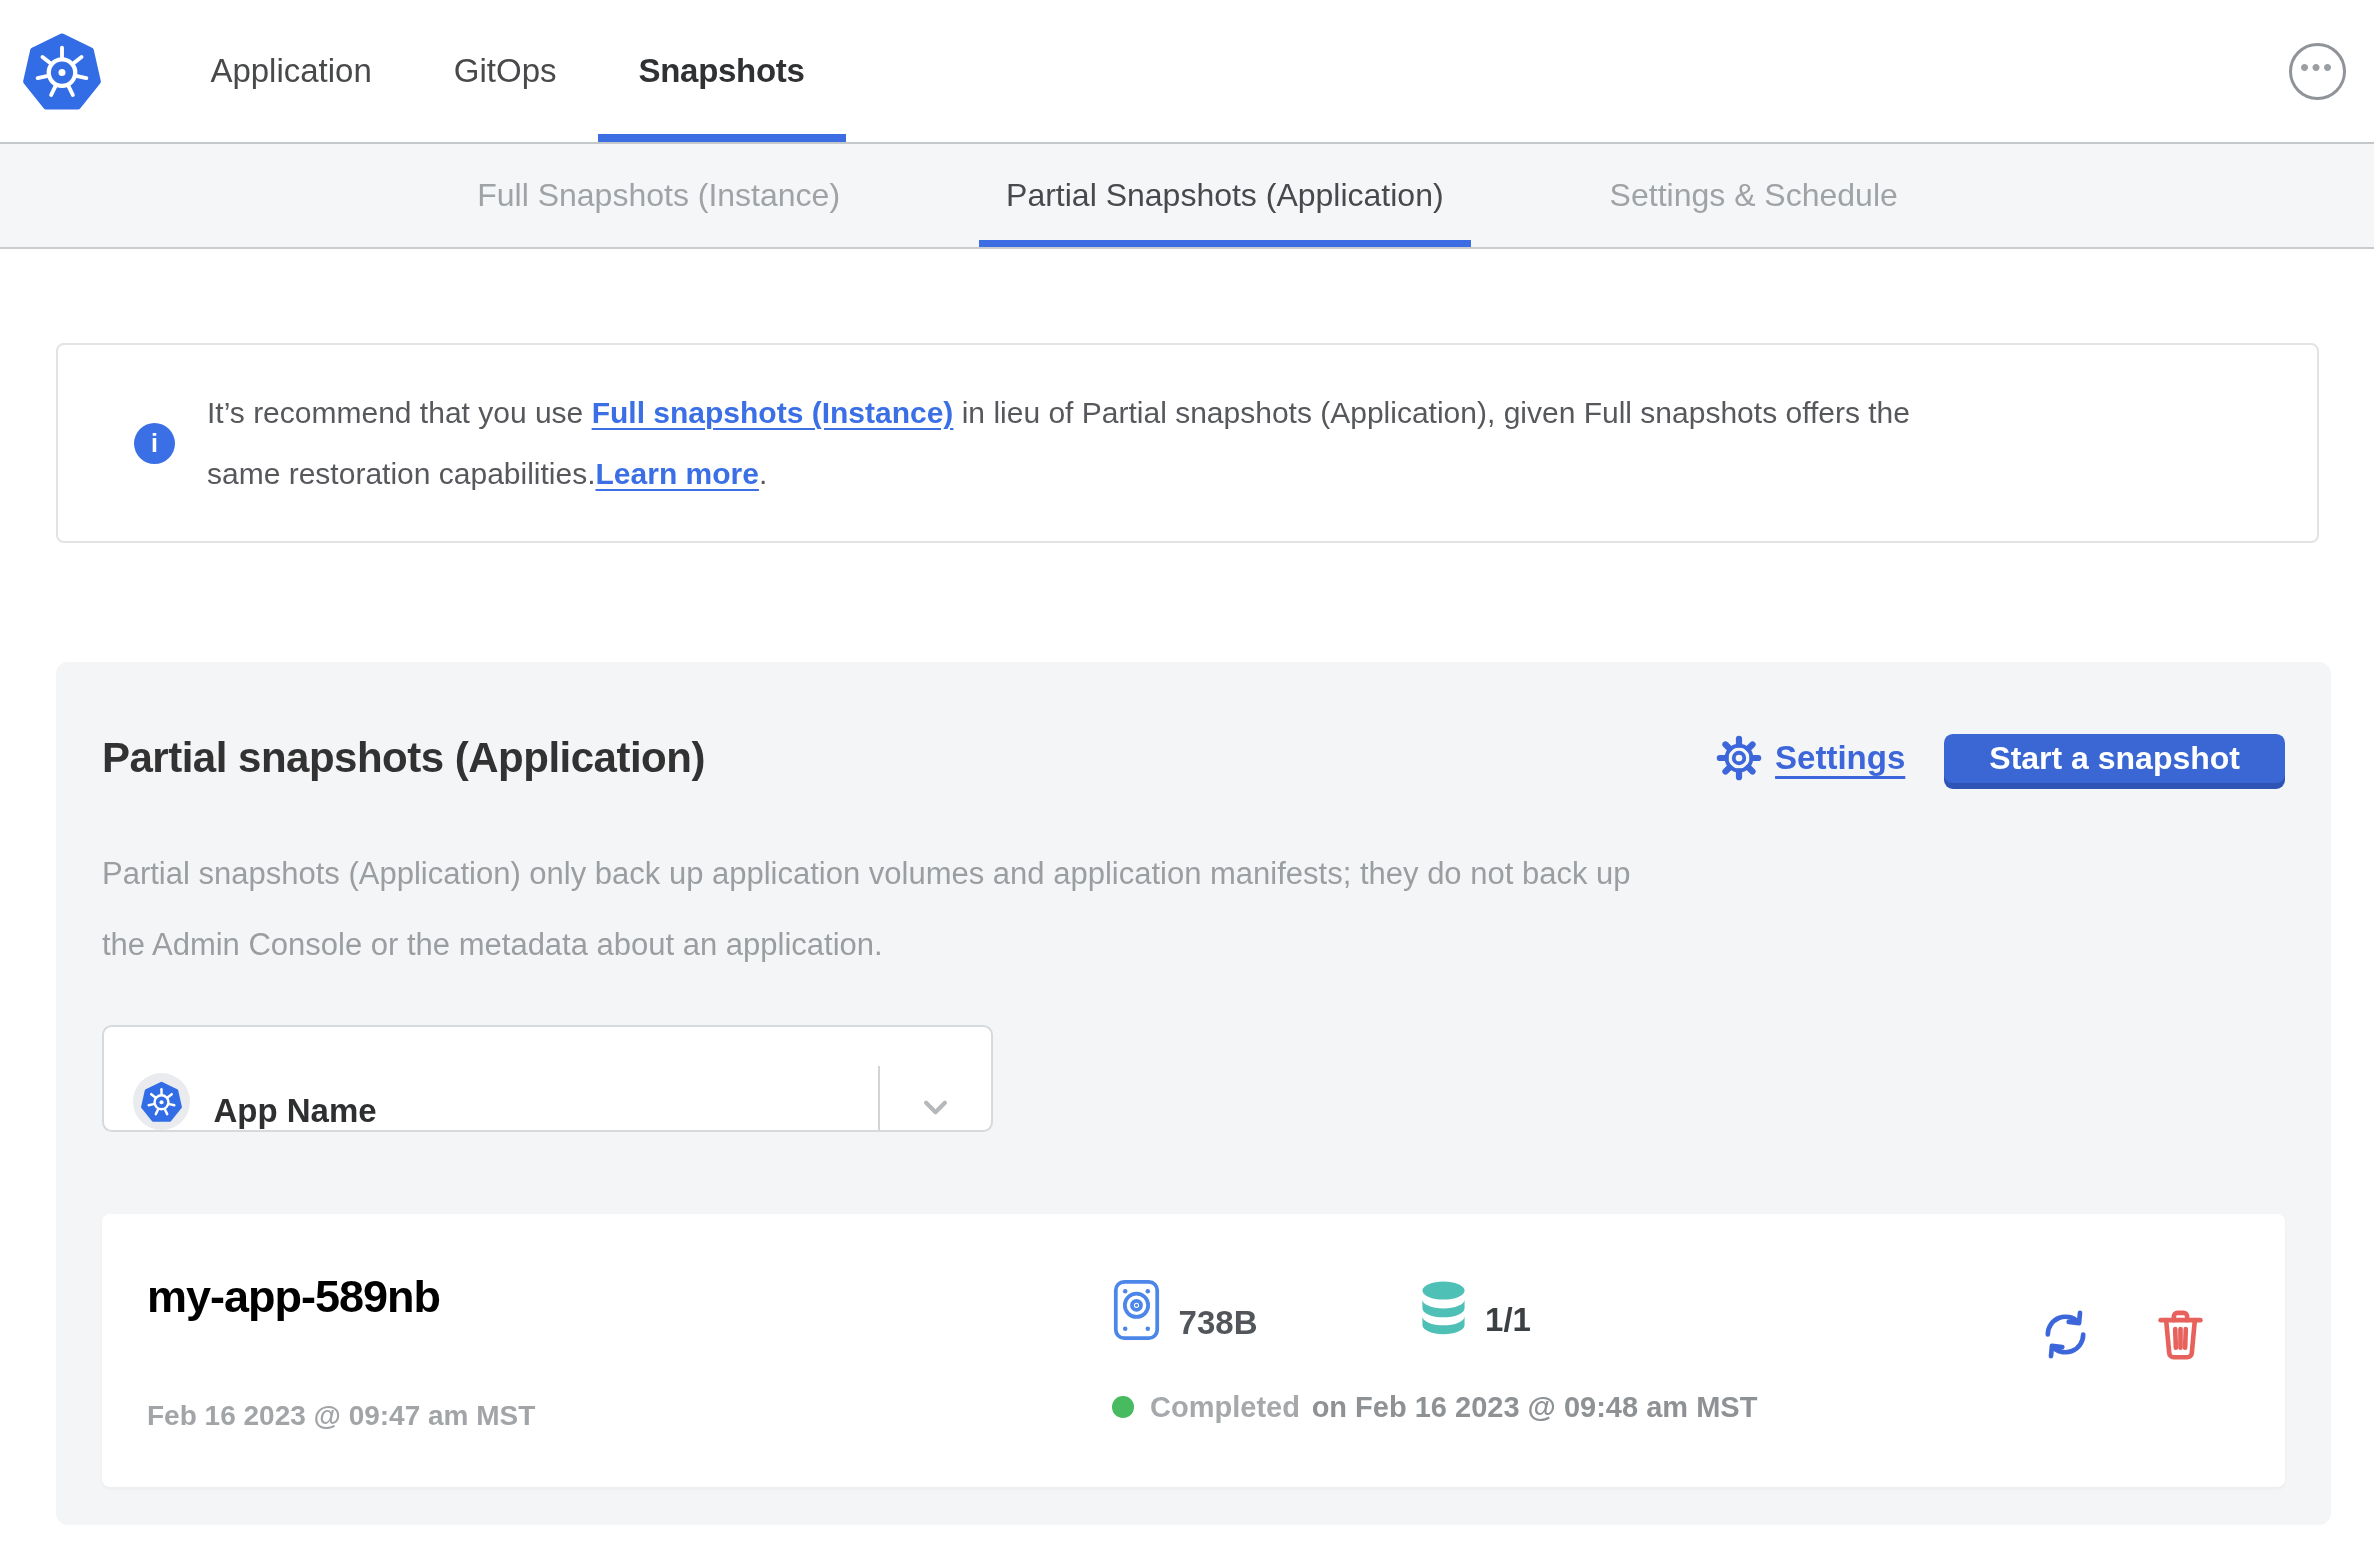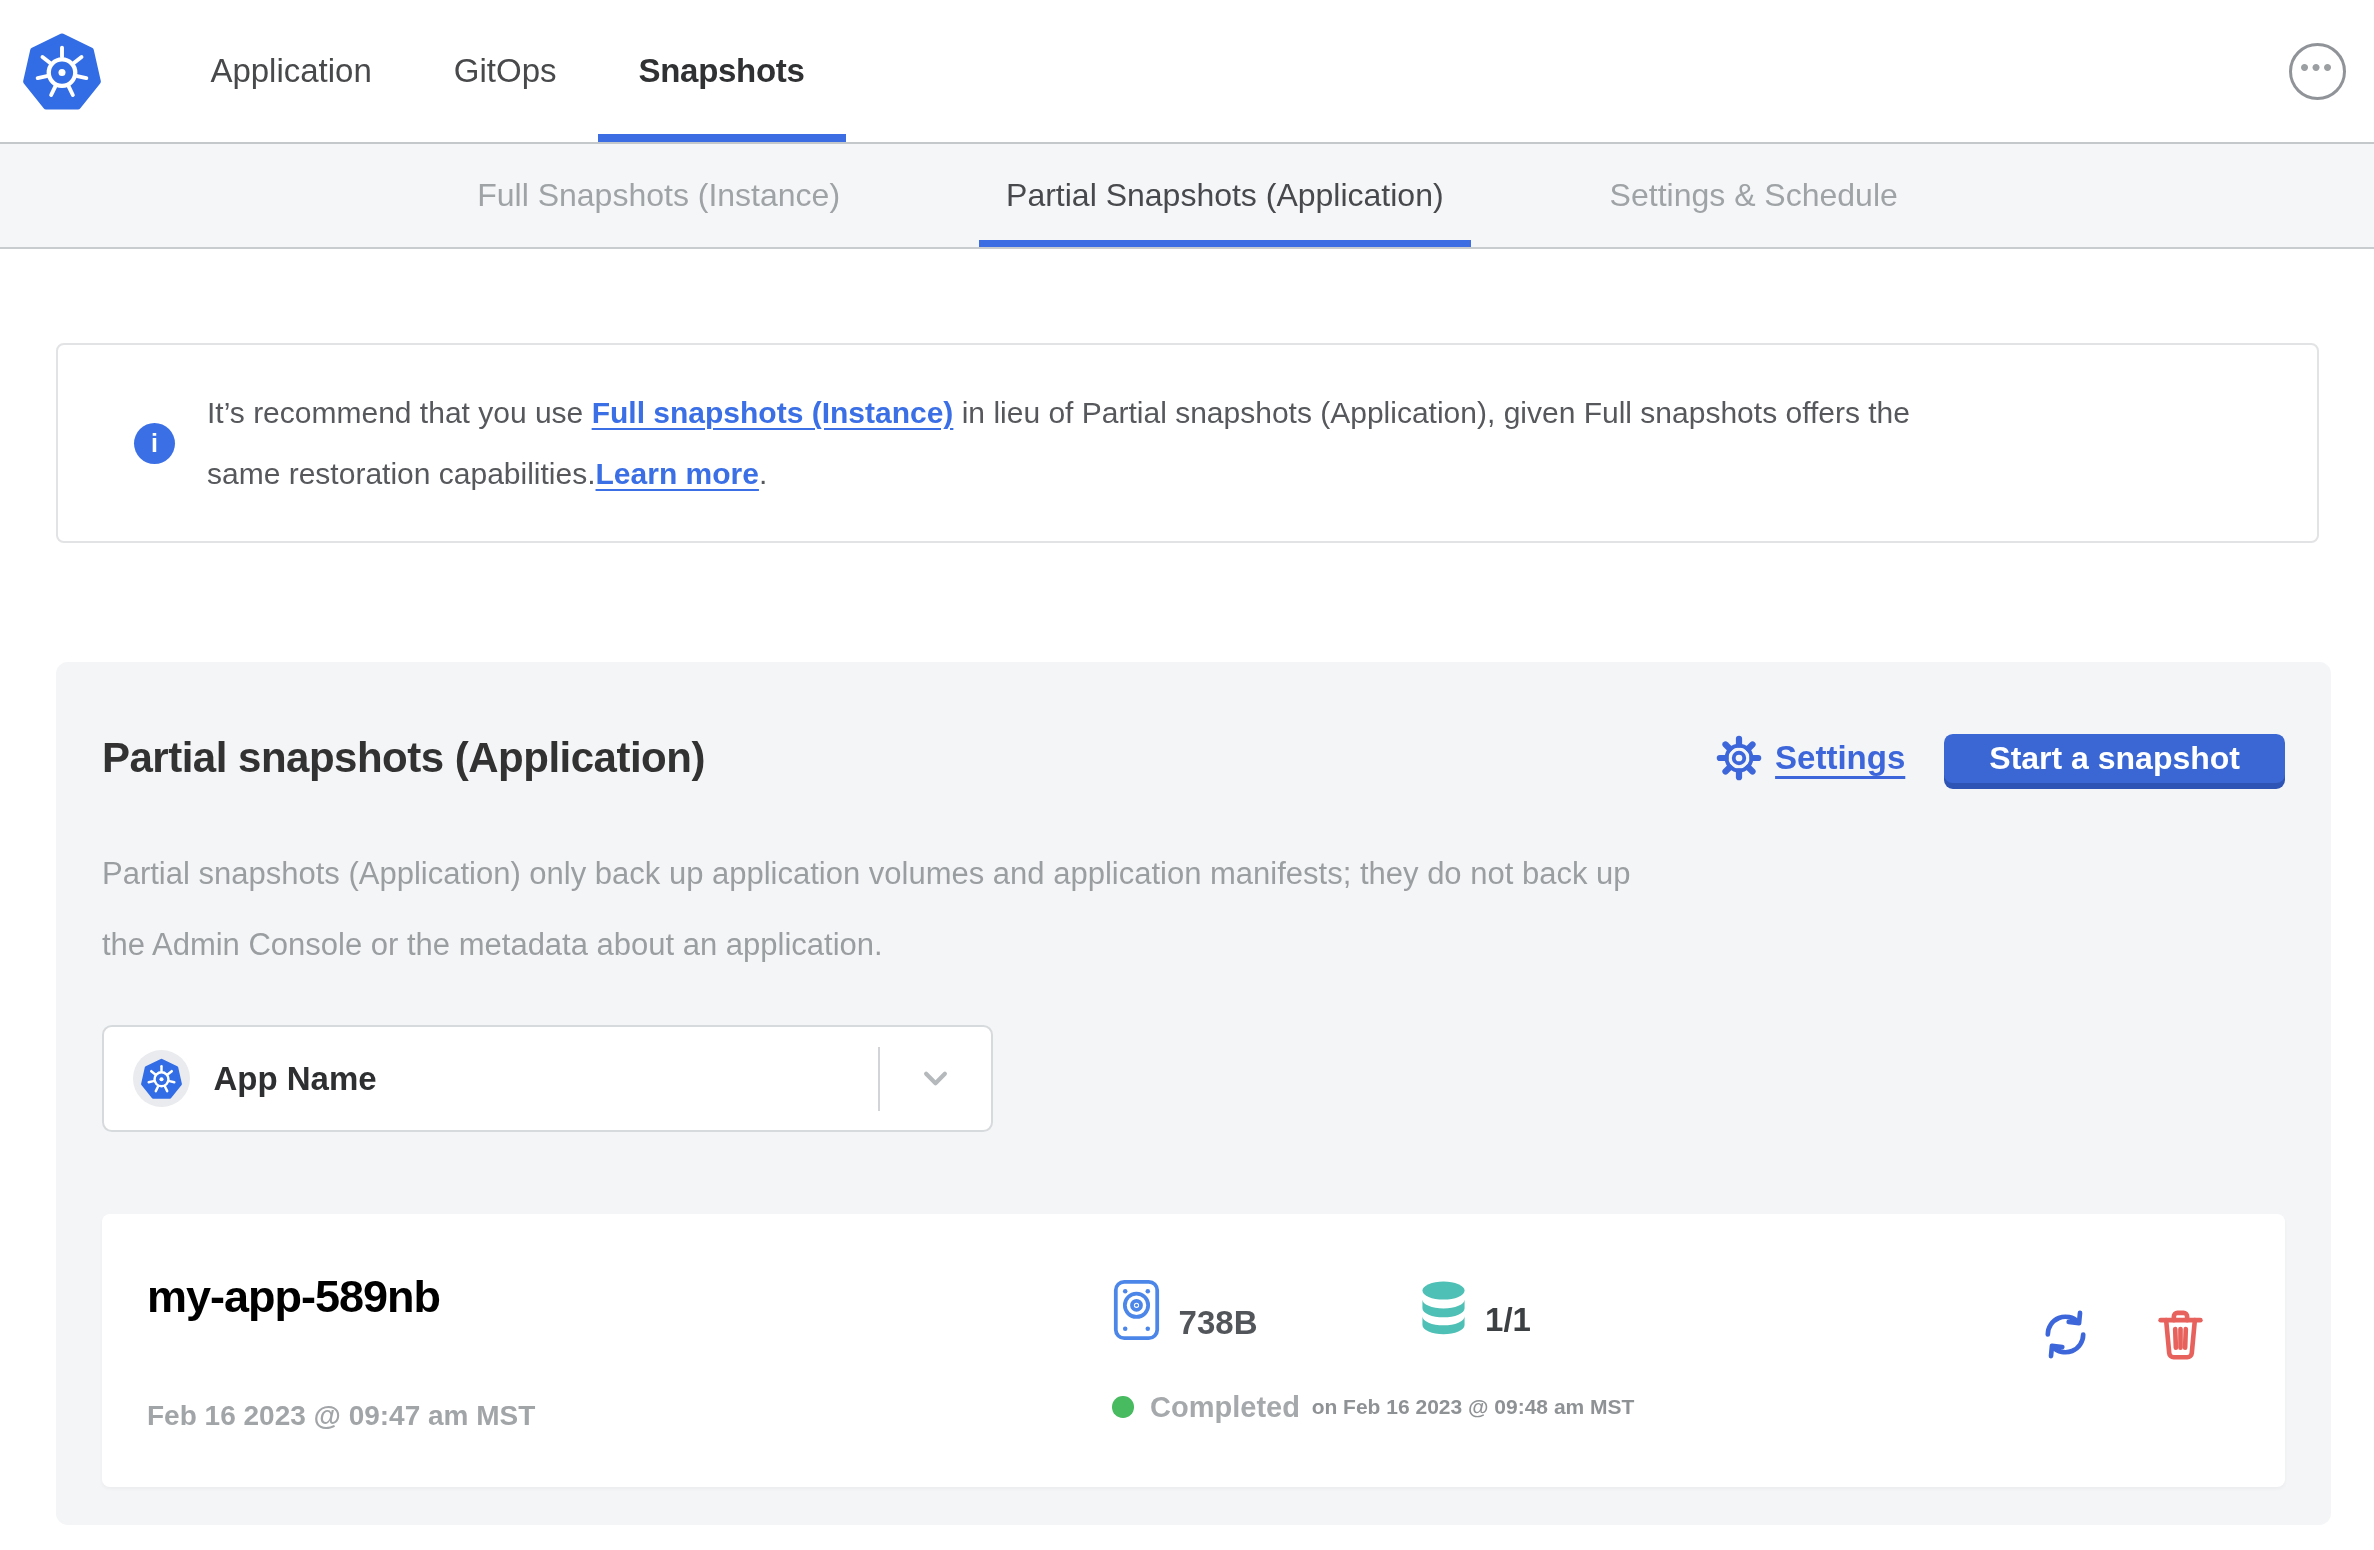--- a/index.html
+++ b/index.html
@@ -91,21 +91,21 @@
 
   .panel-desc {
     margin:39px 0 0 0; font-size:31px; line-height:71px; color:#9b9ea1;
   }
   .panel-desc span { display:block; }
 
   
   .app-select {
     margin-top:45px; width:891px; height:107px; background:#fff;
     border:2px solid #d7dadc; border-radius:9.8px;
-    display:flex; align-items:center; padding:0 0 0 29px; cursor:pointer;
+    display:flex; align-items:flex-end; padding:0 0 0 29px; cursor:pointer;
   }
   .app-badge {
     width:57px; height:57px; border-radius:50%; background:#e9ebee;
     display:flex; align-items:center; justify-content:center;
   }
   .app-select .value { margin-left:23.4px; font-size:33px; font-weight:bold; color:#2e2f31; }
   .sel-divider { margin-left:auto; width:2px; height:64px; background:#d2d5d8; }
   .chev { margin:0 33px; display:block; }
 
   
@@ -126,21 +126,21 @@
   .metric { display:flex; align-items:flex-end; }
   .metric .icon { display:block; }
   .size-val { margin-left:17.6px; font-size:33px; font-weight:bold; color:#525559; }
   .vol-val  { margin-left:15.6px; font-size:33px; font-weight:bold; color:#3d4043; }
   .metric + .metric { margin-left:161px; }
   .mid-line2 { display:flex; align-items:center; margin-top:49px; }
   .status-dot {
     width:21.5px; height:21.5px; border-radius:50%; background:#48ba60; flex:0 0 auto;
   }
   .status-word { margin-left:16.6px; font-size:29px; font-weight:bold; color:#a6a9ac; }
-  .status-when { margin-left:11.7px; font-size:21px; font-weight:bold; color:#8f9295; }
+  .status-when { margin-left:11.7px; font-size:29px; font-weight:bold; color:#8f9295; }
   .row-actions {
     margin-left:auto; display:flex; align-items:center; gap:59px; margin-top:-29px;
   }
   .icon-btn { background:none; border:none; padding:0; cursor:pointer; display:block; }
 </style>
 </head>
 <body>
 
 <header class="topnav">
   <svg class="k8s-logo" viewBox="0 0 100 100">

